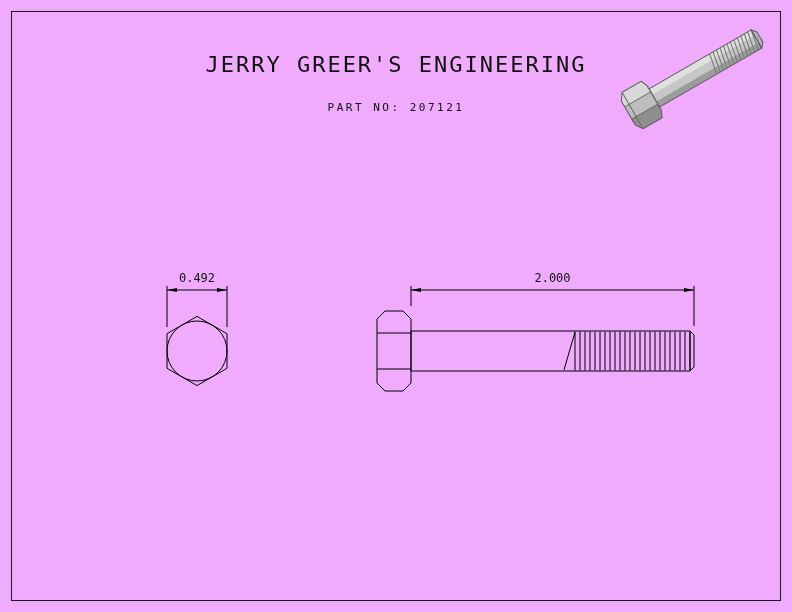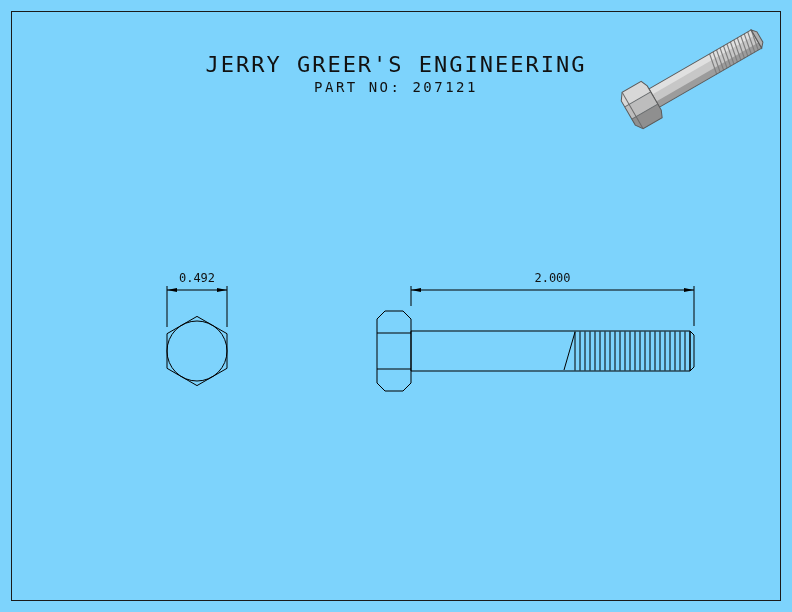--- a/index.html
+++ b/index.html
@@ -1,27 +1,27 @@
 <!DOCTYPE html>
 <html><head>
 <meta charset="utf-8">
 <style>
   html,body{margin:0;padding:0;background:#ffffff;}
   .page{
-    position:relative;width:792px;height:612px;background:#7dd3fc;
+    position:relative;width:792px;height:612px;background:#f0abfc;
     font-family:"DejaVu Sans Mono","Liberation Mono",monospace;
     color:#111;overflow:hidden;
   }
   .frame{
     position:absolute;left:11px;top:11px;right:11px;bottom:11px;
     border:1px solid #1a1a1a;
   }
   .header{position:absolute;left:0;top:52px;width:792px;text-align:center;}
   .title{font-size:22px;letter-spacing:2px;white-space:nowrap;}
-  .subtitle{font-size:14px;letter-spacing:2.5px;margin-top:2px;white-space:nowrap;}
+  .subtitle{font-size:11px;letter-spacing:2.5px;margin-top:24px;white-space:nowrap;}
   svg.drawing{position:absolute;left:0;top:0;}
   text.dim{
     font-family:"DejaVu Sans Mono","Liberation Mono",monospace;
     font-size:12px;fill:#111;
   }
 </style>
 </head>
 <body>
 
 <div class="page">

